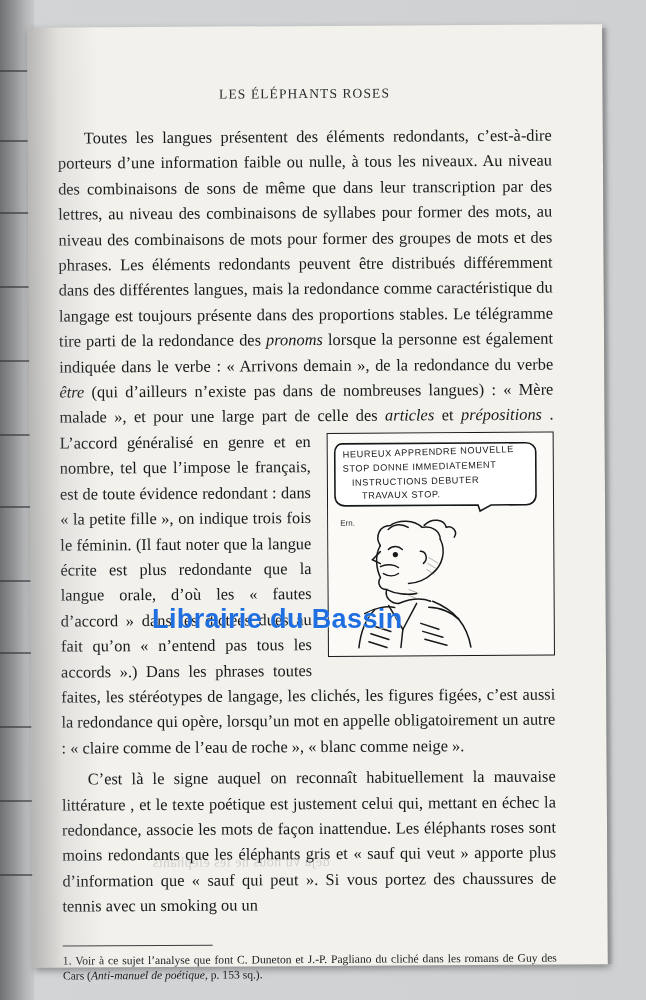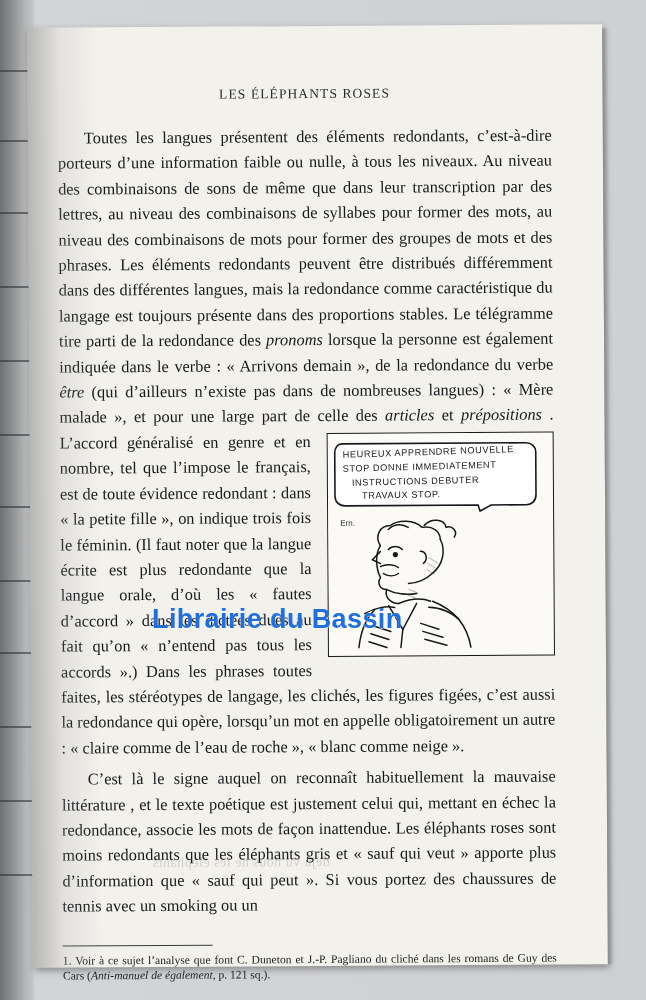--- a/index.html
+++ b/index.html
@@ -255,20 +255,20 @@
           </span>
 
           <span>. L’accord généralisé en genre et en nombre, tel que l’impose le français, est de toute évidence redondant : dans « la petite fille », on indique trois fois le féminin. (Il faut noter que la langue écrite est plus redondante que la langue orale, d’où les « fautes d’accord » dans les dictées dues au fait qu’on « n’entend pas tous les accords ».) Dans les phrases toutes faites, les stéréotypes de langage, les clichés, les figures figées, c’est aussi la redondance qui opère, lorsqu’un mot en appelle obligatoirement un autre : « claire comme de l’eau de roche », « blanc comme neige ».</span></p>
 
         <p class="indent after-figure"><span>C’est là le signe auquel on reconnaît habituellement la mauvaise littérature , et le texte poétique est justement celui qui, mettant en échec la redondance, associe les mots de façon inattendue. Les éléphants roses sont moins redondants que les éléphants gris et « sauf qui veut » apporte plus d’information que « sauf qui peut ». Si vous portez des chaussures de tennis avec un smoking ou un</span></p>
       </div>
 
       <div id="footnote-rule"></div>
 
       <div class="footnote">
-        <span class="fn-indent">1. Voir à ce sujet l’analyse que font C. Duneton et J.-P. Pagliano du cliché dans les romans de Guy des Cars (</span><span class="ital">Anti-manuel de également</span><span>, p. 121 sq.).</span>
+        <span class="fn-indent">1. Voir à ce sujet l’analyse que font C. Duneton et J.-P. Pagliano du cliché dans les romans de Guy des Cars (</span><span class="ital">Anti-manuel de poétique</span><span>, p. 153 sq.).</span>
       </div>
 
     </div>
   </div>
 
   <div id="watermark" style="color: rgb(31, 111, 224);">Librairie du Bassin</div>
 </div>
 
 </body></html>

